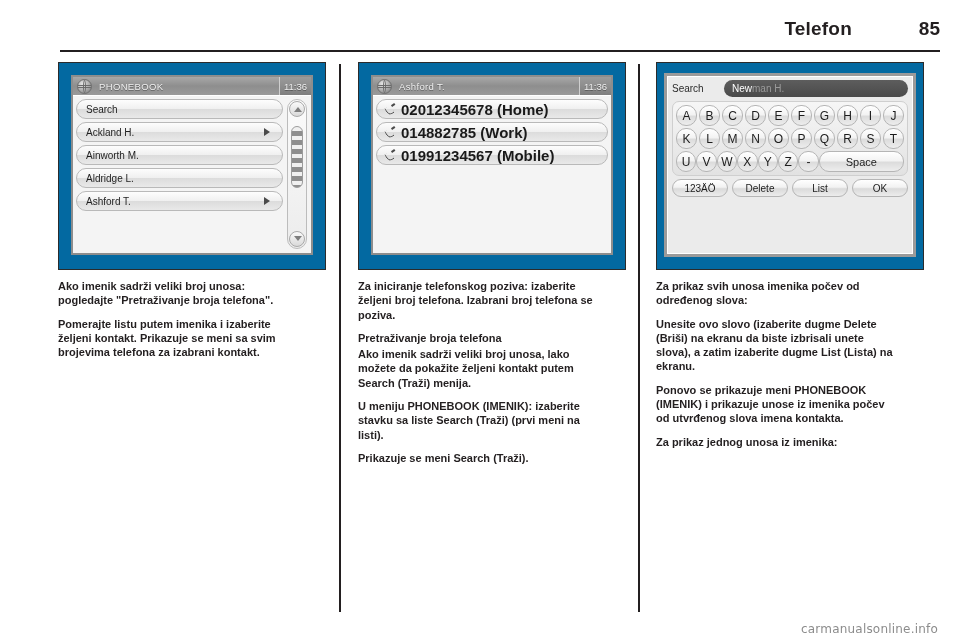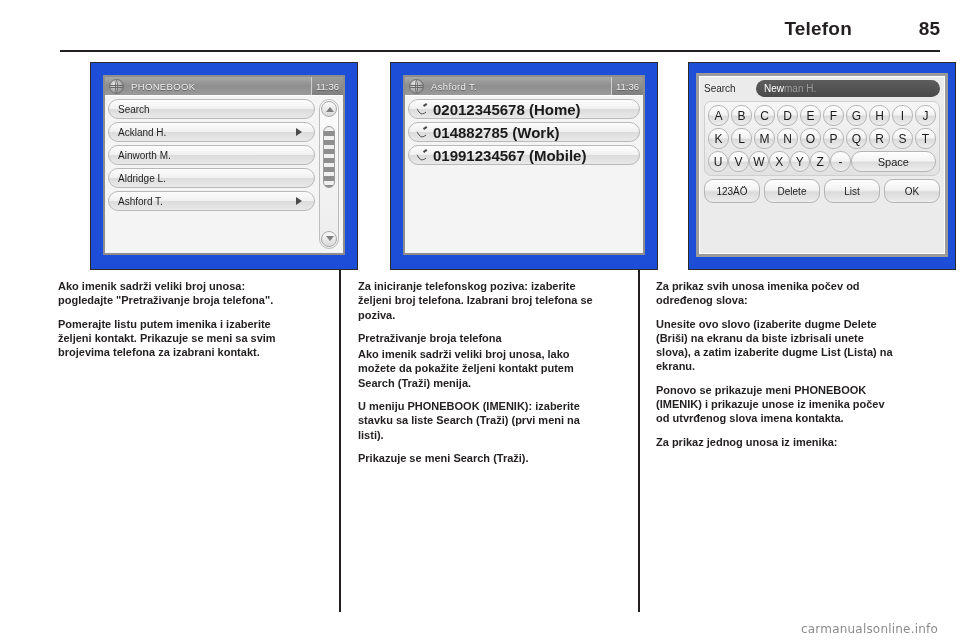--- a/index.html
+++ b/index.html
@@ -67,24 +67,23 @@
     background: #231f20;
   }
   .div-1 { left: 339px; }
   .div-2 { left: 638px; }
 
   
   .figure {
     position: relative;
     width: 268px;
     height: 208px;
-    background: #1d4ed8;
+    background: #0369a1;
     border: 1px solid #2b2b2b;
     box-sizing: border-box;
-    margin-left: 32px;
   }
 
   
   .screen {
     position: absolute;
     left: 12px;
     top: 12px;
     right: 12px;
     bottom: 14px;
     background: #f2f2f2;
@@ -346,21 +345,21 @@
   .key.space {
     width: 88px;
     font-size: 11px;
   }
   .kb-bottom {
     display: flex;
     justify-content: space-between;
     margin: 3px 5px 0 5px;
   }
   .fkey {
-    height: 24px;
+    height: 18px;
     border-radius: 9px;
     border: 1px solid #b5b5b5;
     background: linear-gradient(180deg, #ffffff 0%, #f2f2f2 45%, #dadada 55%, #ececec 100%);
     display: flex;
     align-items: center;
     justify-content: center;
     font-size: 10px;
     color: #1c1c1c;
     box-sizing: border-box;
     flex: 1;

